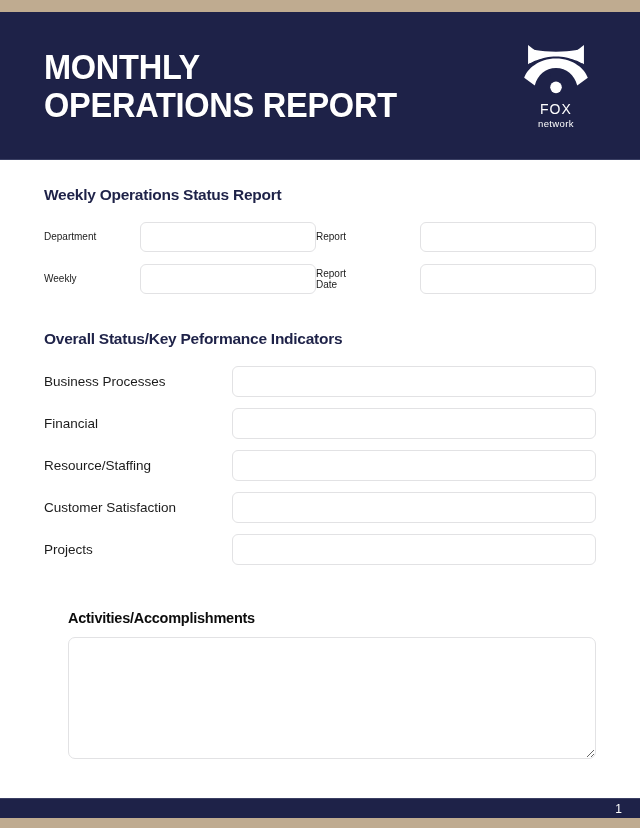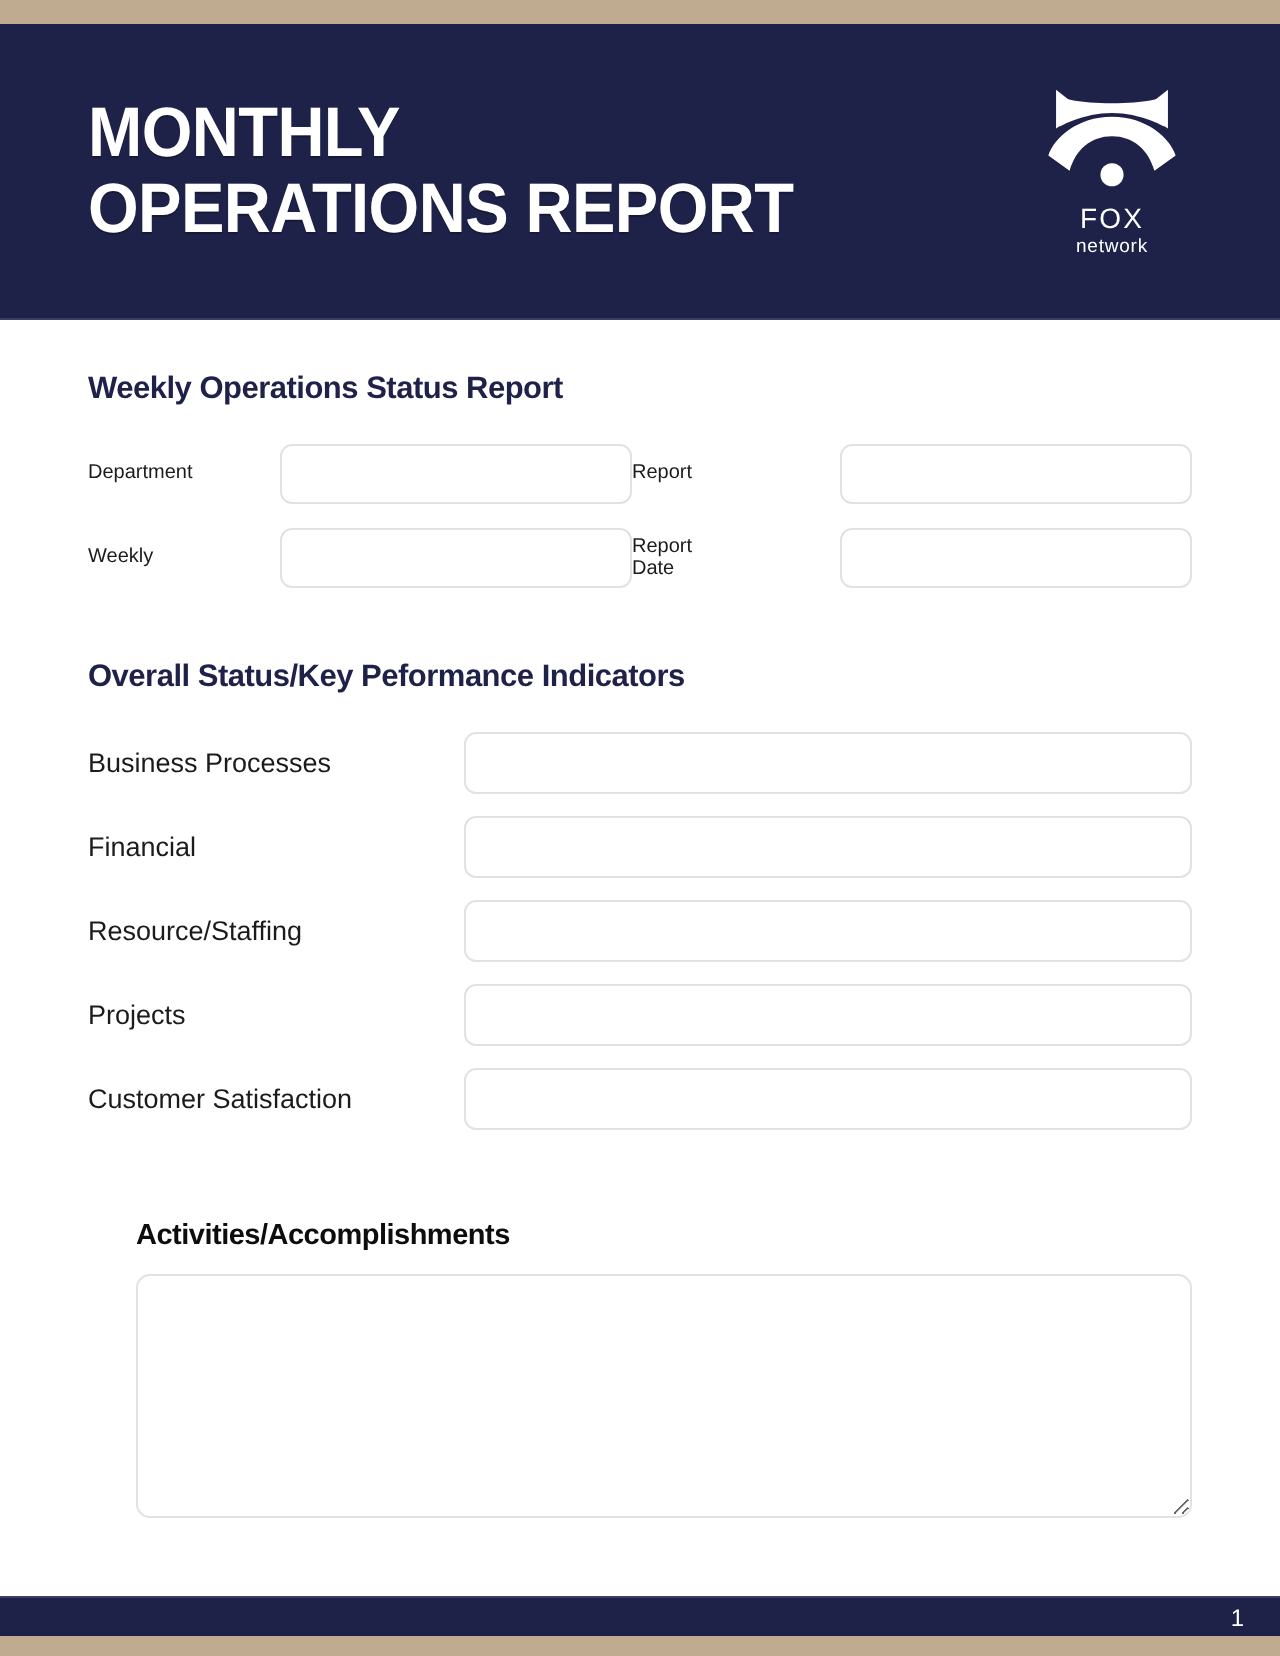--- a/index.html
+++ b/index.html
@@ -250,26 +250,26 @@
         <div class="kpi-label">Financial</div>
         <input class="kpi-field" type="text" value="" style="">
       </div>
 
       <div class="kpi-row">
         <div class="kpi-label">Resource/Staffing</div>
         <input class="kpi-field" type="text" value="" style="">
       </div>
 
       <div class="kpi-row">
+        <div class="kpi-label">Customer Satisfaction</div>
+        <input class="kpi-field" type="text" value="" style="">
+      </div>
+
+      <div class="kpi-row">
         <div class="kpi-label">Projects</div>
-        <input class="kpi-field" type="text" value="" style="">
-      </div>
-
-      <div class="kpi-row">
-        <div class="kpi-label">Customer Satisfaction</div>
         <input class="kpi-field" type="text" value="" style="">
       </div>
     </div>
 
     <div class="activities-section">
       <h2 class="section-heading black">Activities/Accomplishments</h2>
       <textarea class="activities-box" placeholder="" style=""></textarea>
     </div>
 
   </div>

